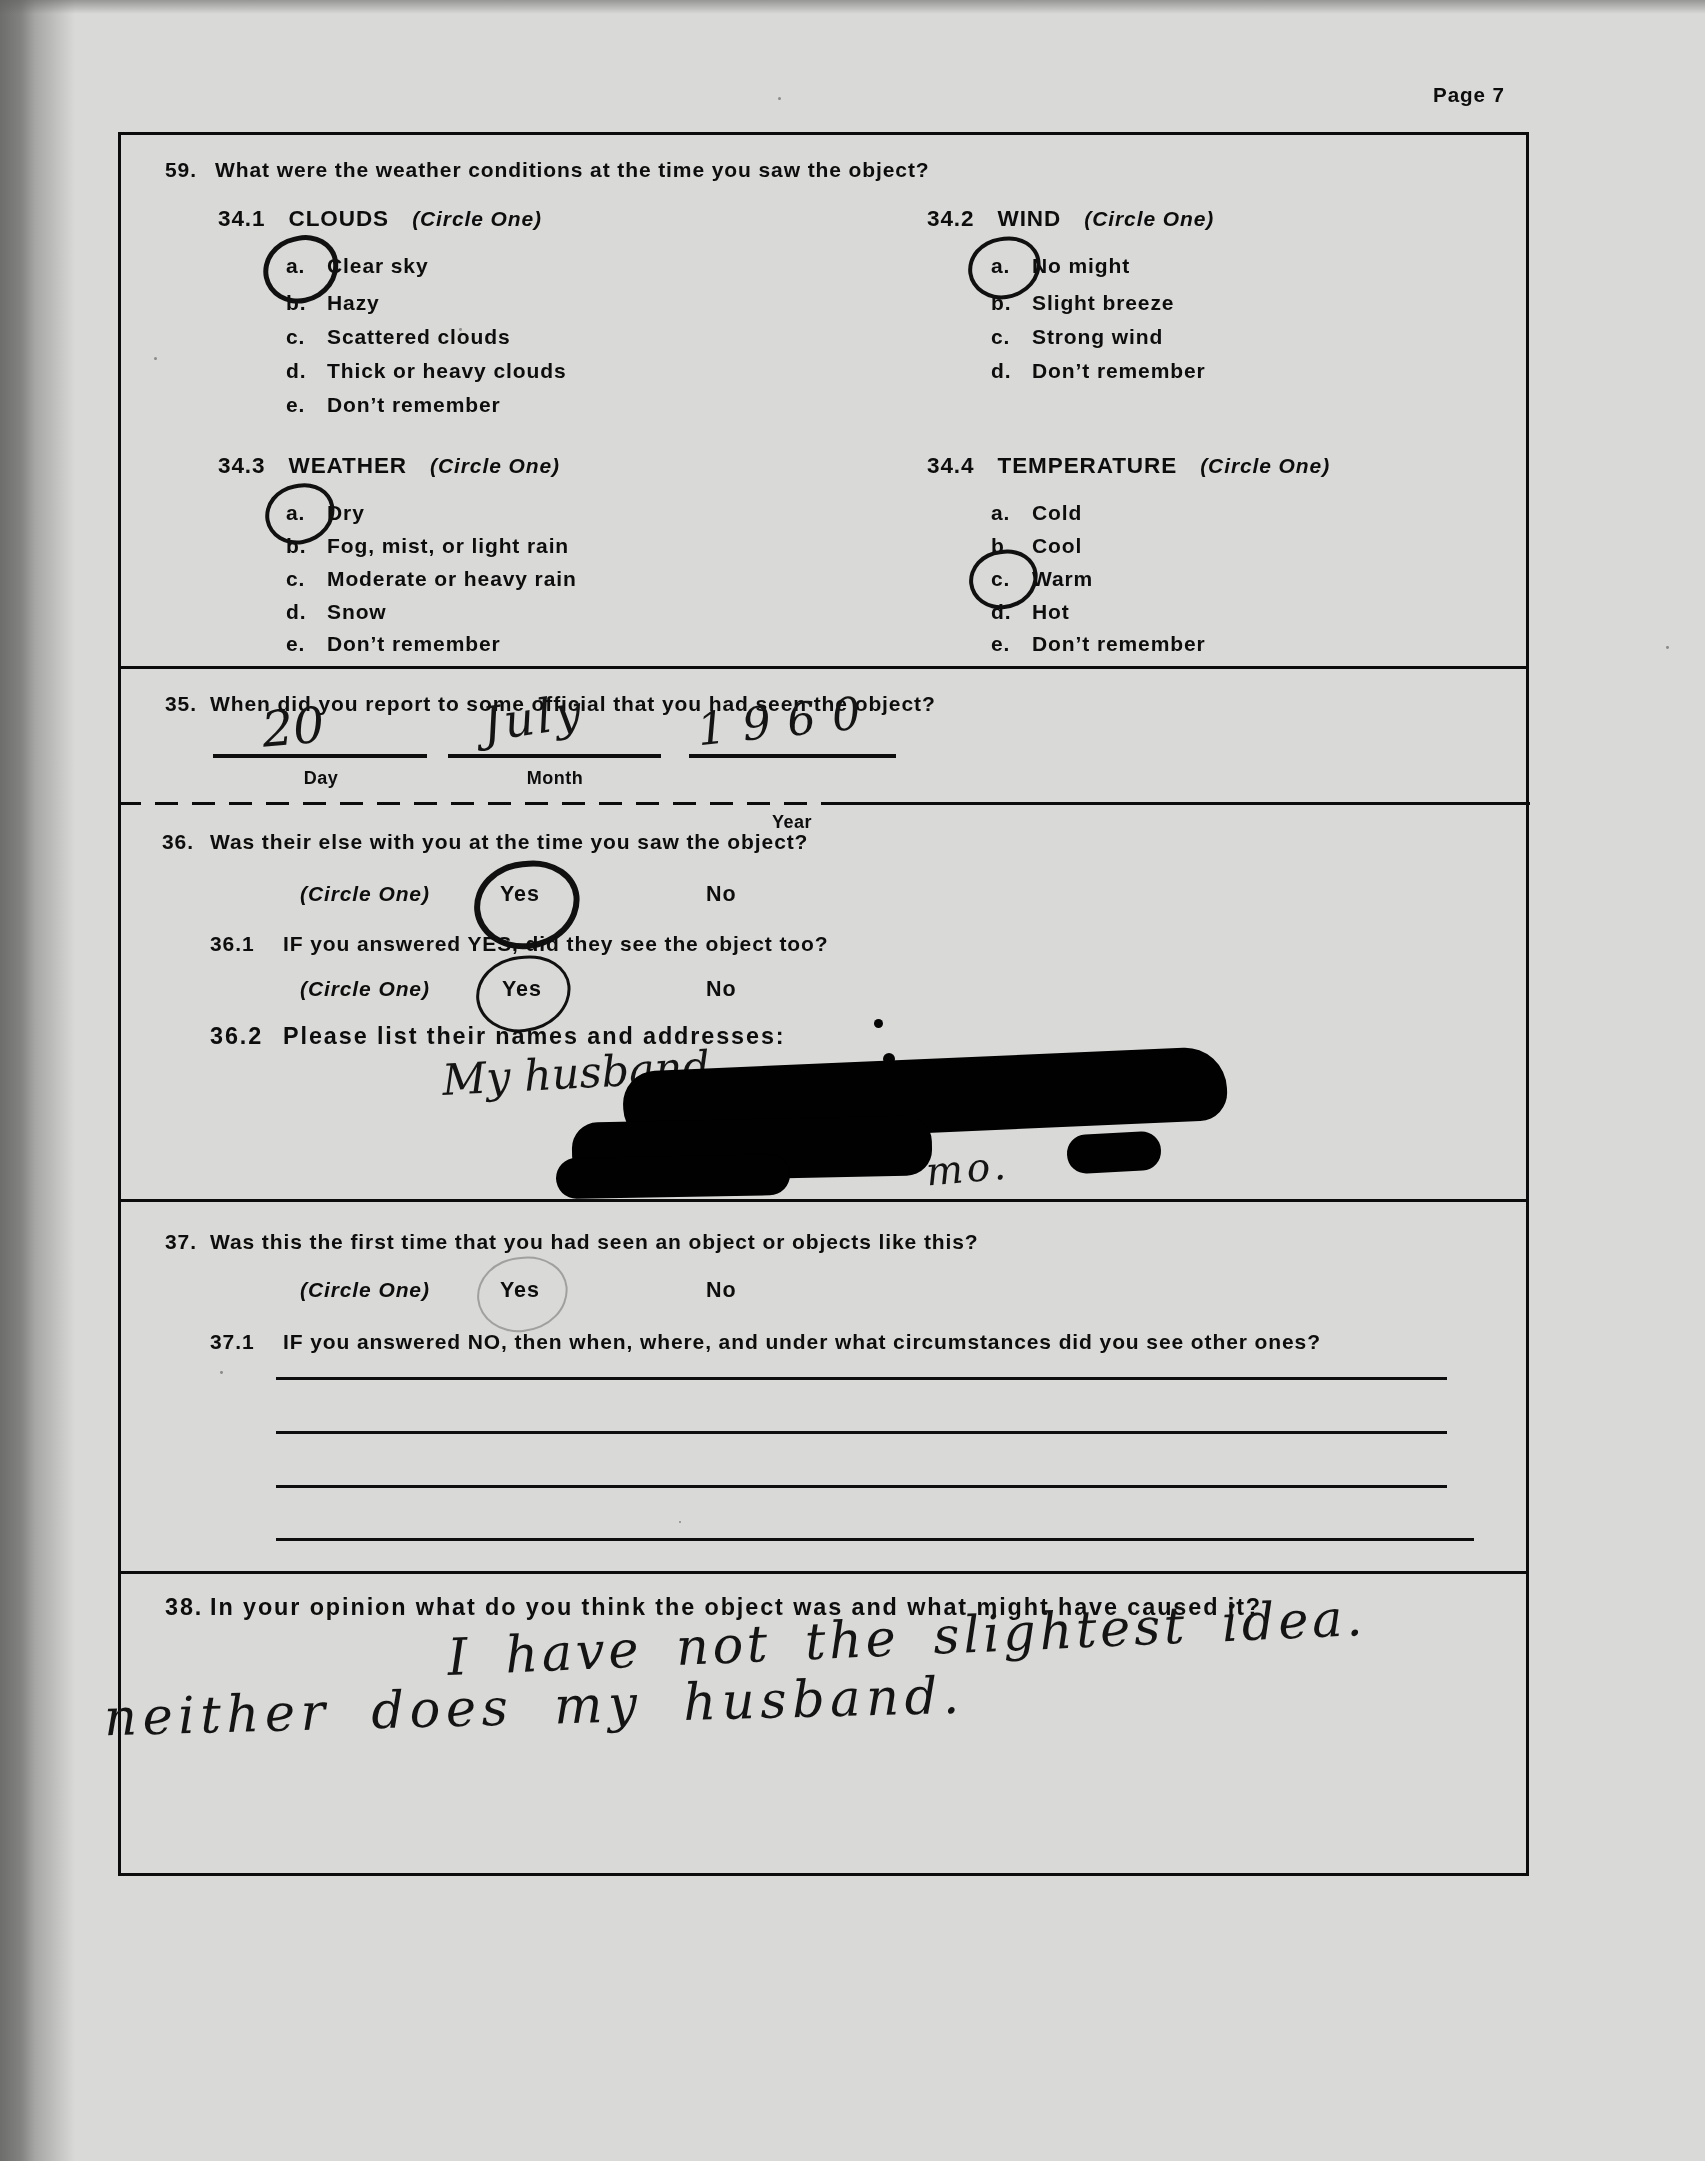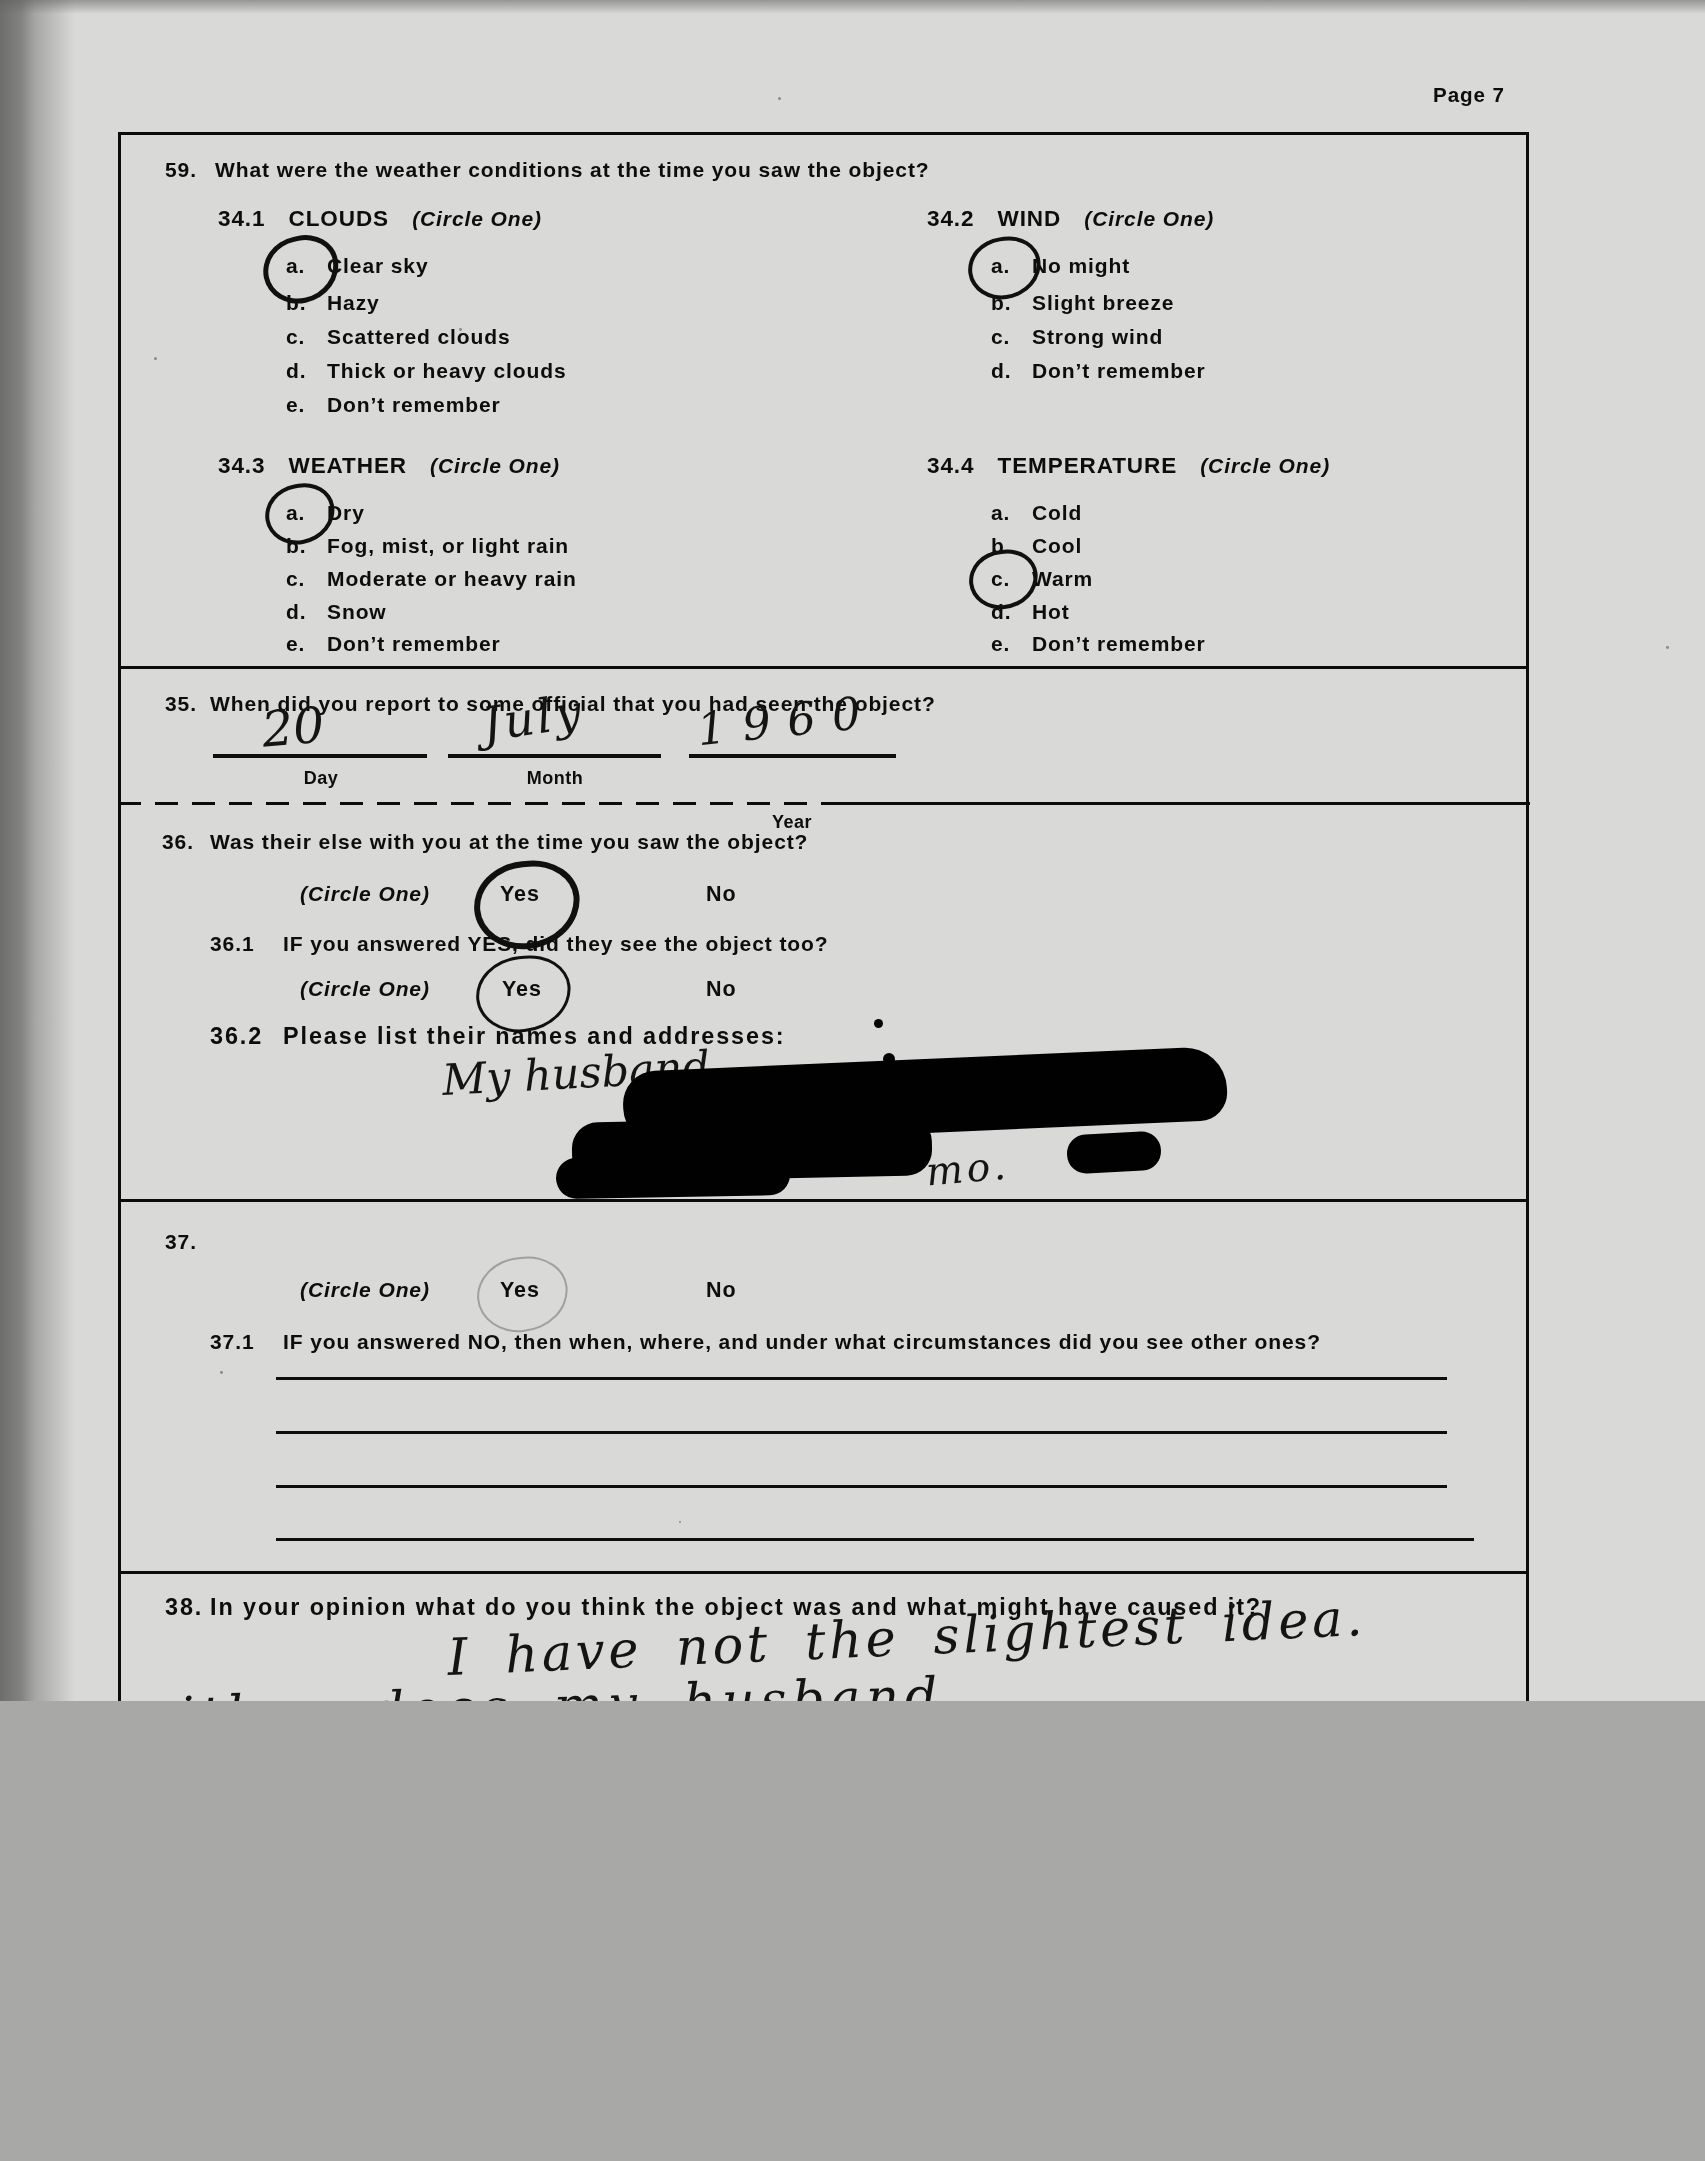--- a/index.html
+++ b/index.html
@@ -1,16 +1,16 @@
 <!DOCTYPE html>
 <html style="font-size:7.5px"><head>
 <meta charset="utf-8">
 <style>
   html,body{margin:0;padding:0;background:#a8a8a6;}
-  .scan{position:relative;width:1706px;height:1701px;background:#d9d9d7;overflow:hidden;
+  .scan{position:relative;width:1706px;height:2161px;background:#d9d9d7;overflow:hidden;
         font-family:"Liberation Sans",sans-serif;color:#0d0d0d;}
   .edge-left{position:absolute;left:0;top:0;width:75px;height:100%;
         background:linear-gradient(90deg,#6d6d6b 0px,#828280 21px,#a6a6a4 35px,rgba(217,217,215,0) 75px);}
   .edge-top{position:absolute;left:0;top:0;width:100%;height:14px;
         background:linear-gradient(180deg,rgba(95,95,95,.55),rgba(0,0,0,0));}
   .formbox{position:absolute;left:118px;top:132px;width:1411px;height:1744px;
         border:3.3px solid #0c0c0c;box-sizing:border-box;background:transparent;}
   .divider{position:absolute;left:118px;width:1411px;height:3.3px;background:#0c0c0c;}
   .ddash{position:absolute;left:118px;width:702px;height:3.3px;
         background:repeating-linear-gradient(90deg,#0c0c0c 0 23.4px,rgba(0,0,0,0) 23.4px 37px);}
@@ -189,20 +189,21 @@
   <div class="hw" style="left:442px;top:1048px;font-size:43px;transform:rotate(-3deg);">My husband</div>
   <div class="hw" style="left:926px;top:1146px;font-size:39px;letter-spacing:3.7px;transform:rotate(-5deg);">mo.</div>
   <div class="dot" style="left:874px;top:1019px;width:9.4px;height:9.4px;"></div>
   <div class="dot" style="left:883px;top:1053px;width:12px;height:12px;"></div>
   <div class="blob" style="left:623px;top:1059px;width:604px;height:74px;border-radius:33px 42px 28px 37px;transform:rotate(-2.5deg);"></div>
   <div class="blob" style="left:572px;top:1119px;width:360px;height:60px;border-radius:26px;transform:rotate(-1.2deg);"></div>
   <div class="blob" style="left:556px;top:1156px;width:234px;height:41px;border-radius:21px;transform:rotate(-1deg);"></div>
   <div class="blob" style="left:1067px;top:1133px;width:94px;height:39px;border-radius:19px;transform:rotate(-3deg);"></div>
 
   <div class="t" style="left:165px;top:1230px;">37.</div>
+  <div class="t" style="left:210px;top:1230px;">Was this the first time that you had seen an object or objects like this?</div>
   <div class="t it" style="left:300px;top:1278px;">(Circle One)</div>
   <div class="t" style="left:500px;top:1278px;font-size:21.5px;">Yes</div>
   <div class="t" style="left:706px;top:1278px;font-size:21.5px;">No</div>
   <div class="circle" style="left:477px;top:1257px;width:87px;height:71px;border-width:2.3px;border-color:rgba(30,30,30,.3);transform:rotate(-5deg);"></div>
 
   <div class="t" style="left:210px;top:1330px;">37.1</div>
   <div class="t" style="left:283px;top:1330px;">IF you answered NO, then when, where, and under what circumstances did you see other ones?</div>
   <div class="line" style="left:276px;top:1377px;width:1171px;height:3.3px;"></div>
   <div class="line" style="left:276px;top:1431px;width:1171px;height:3.3px;"></div>
   <div class="line" style="left:276px;top:1485px;width:1171px;height:3.3px;"></div>

